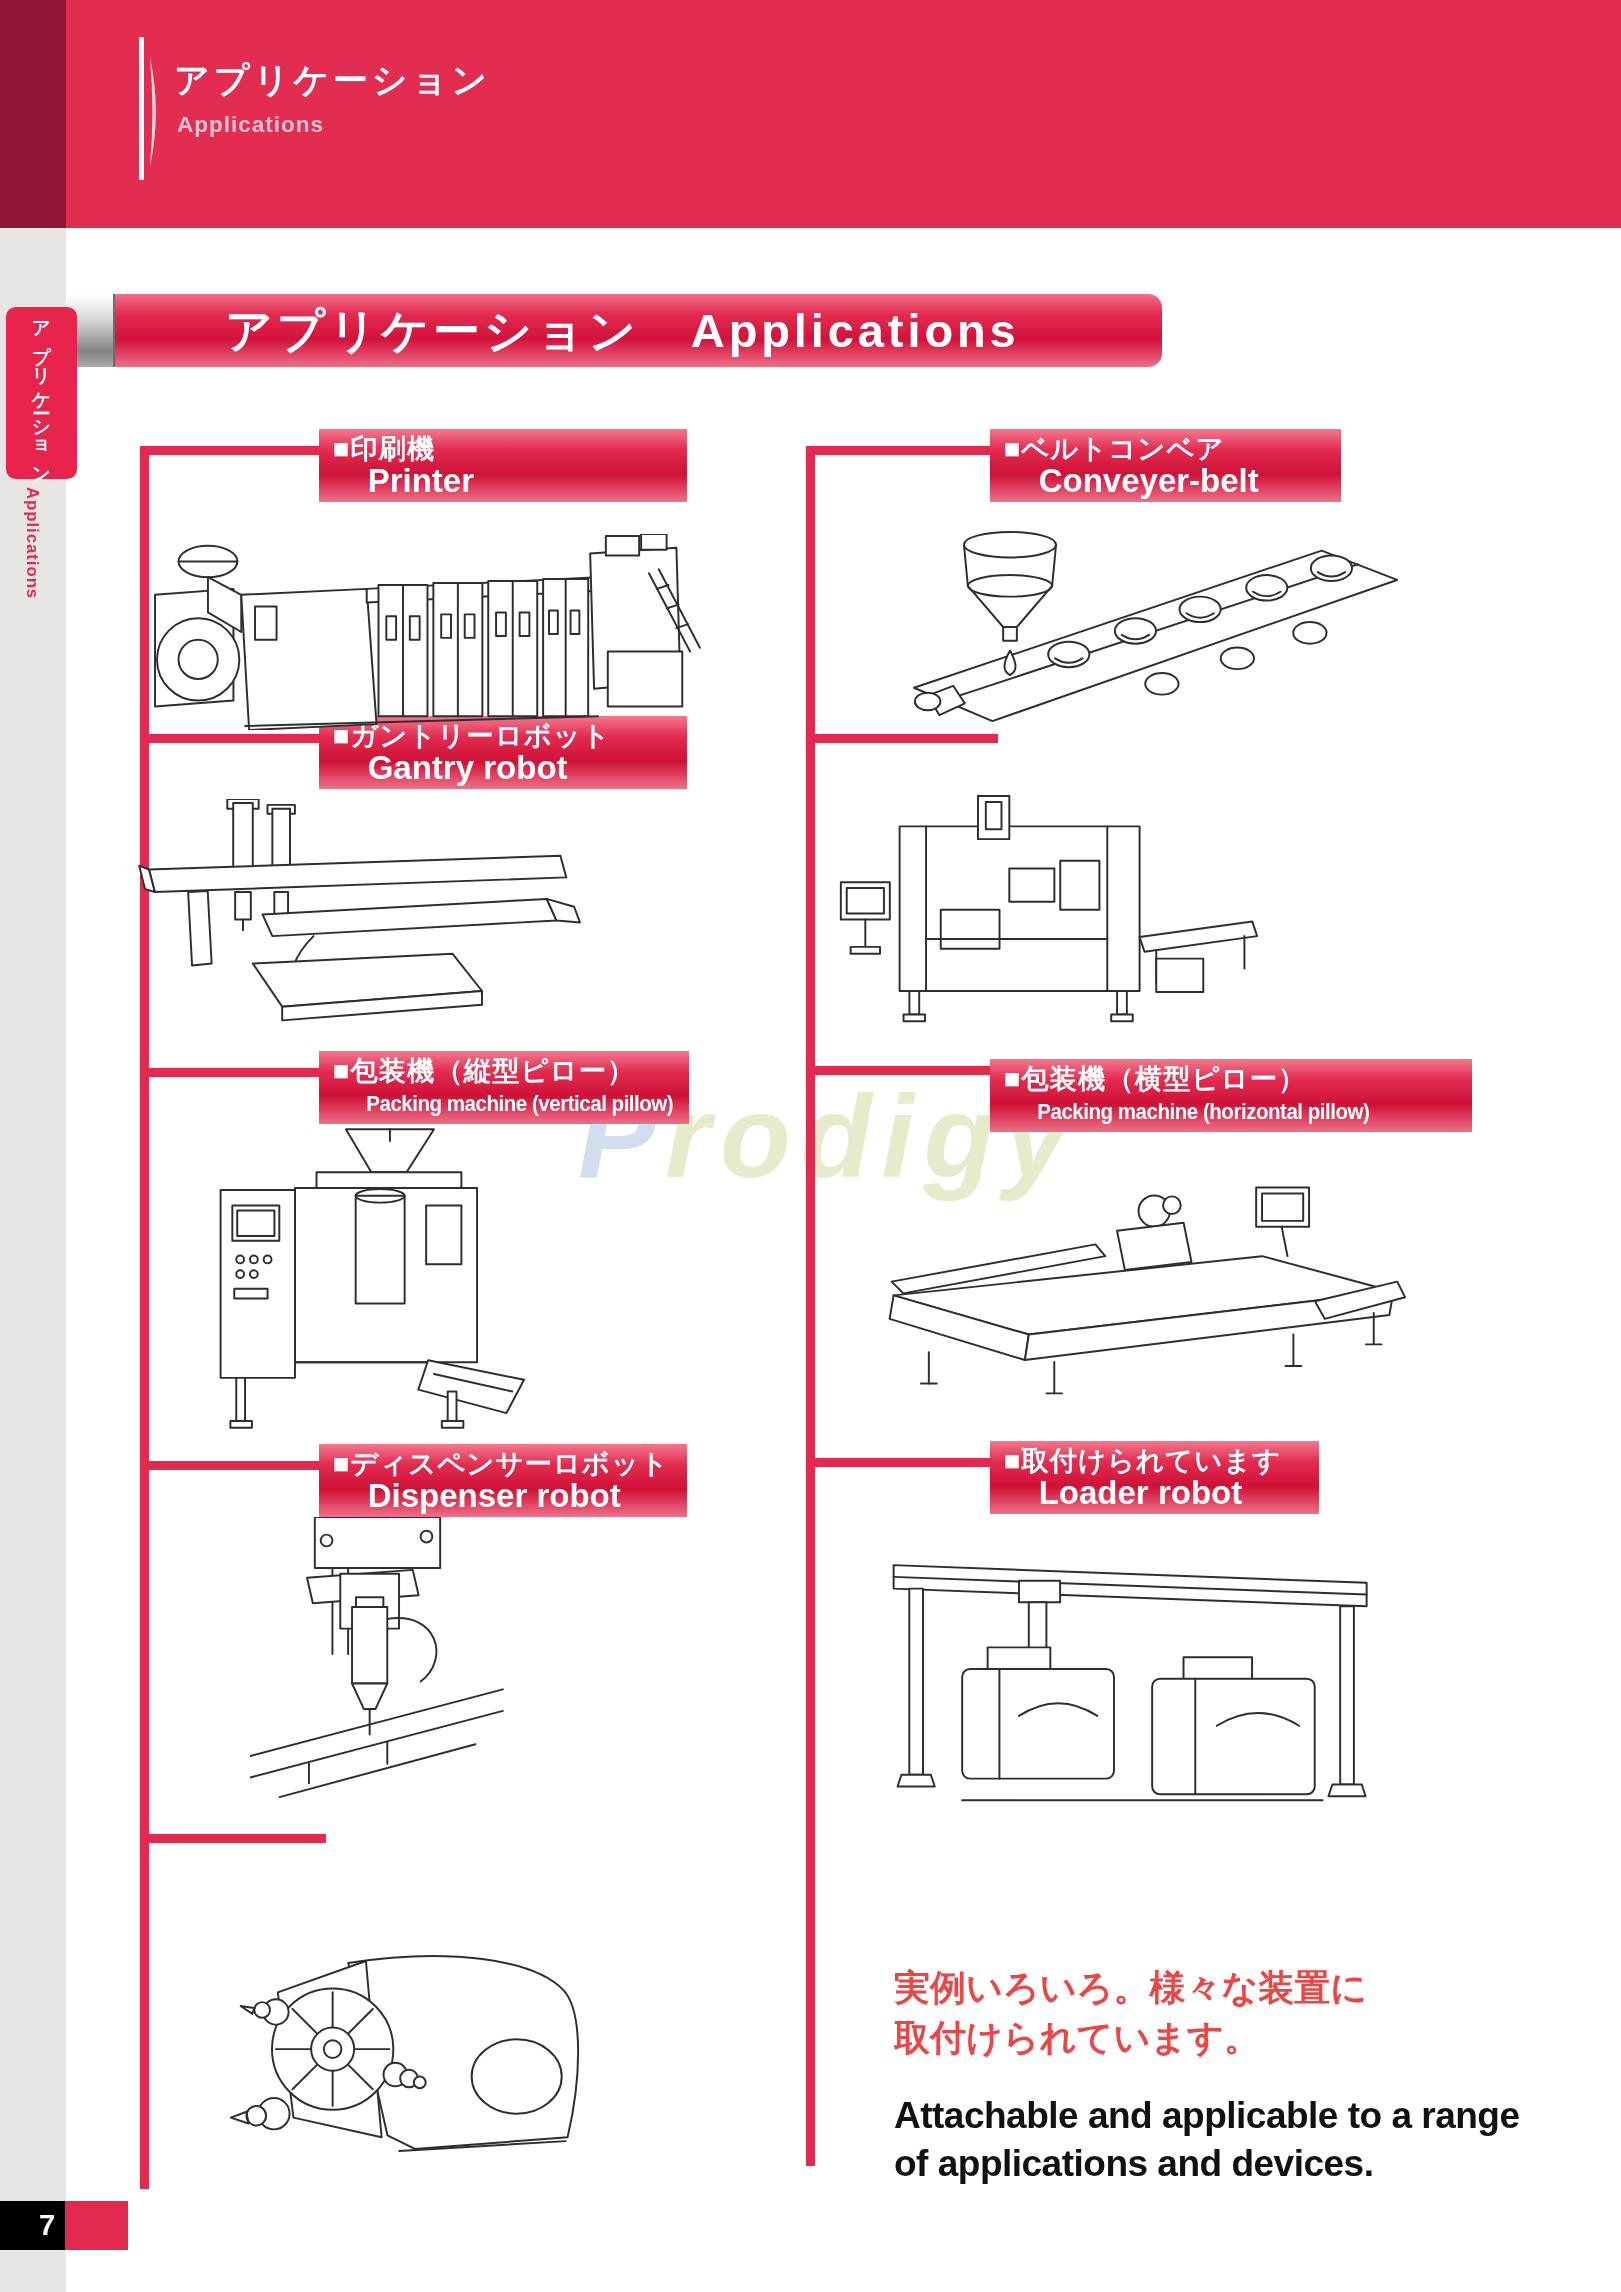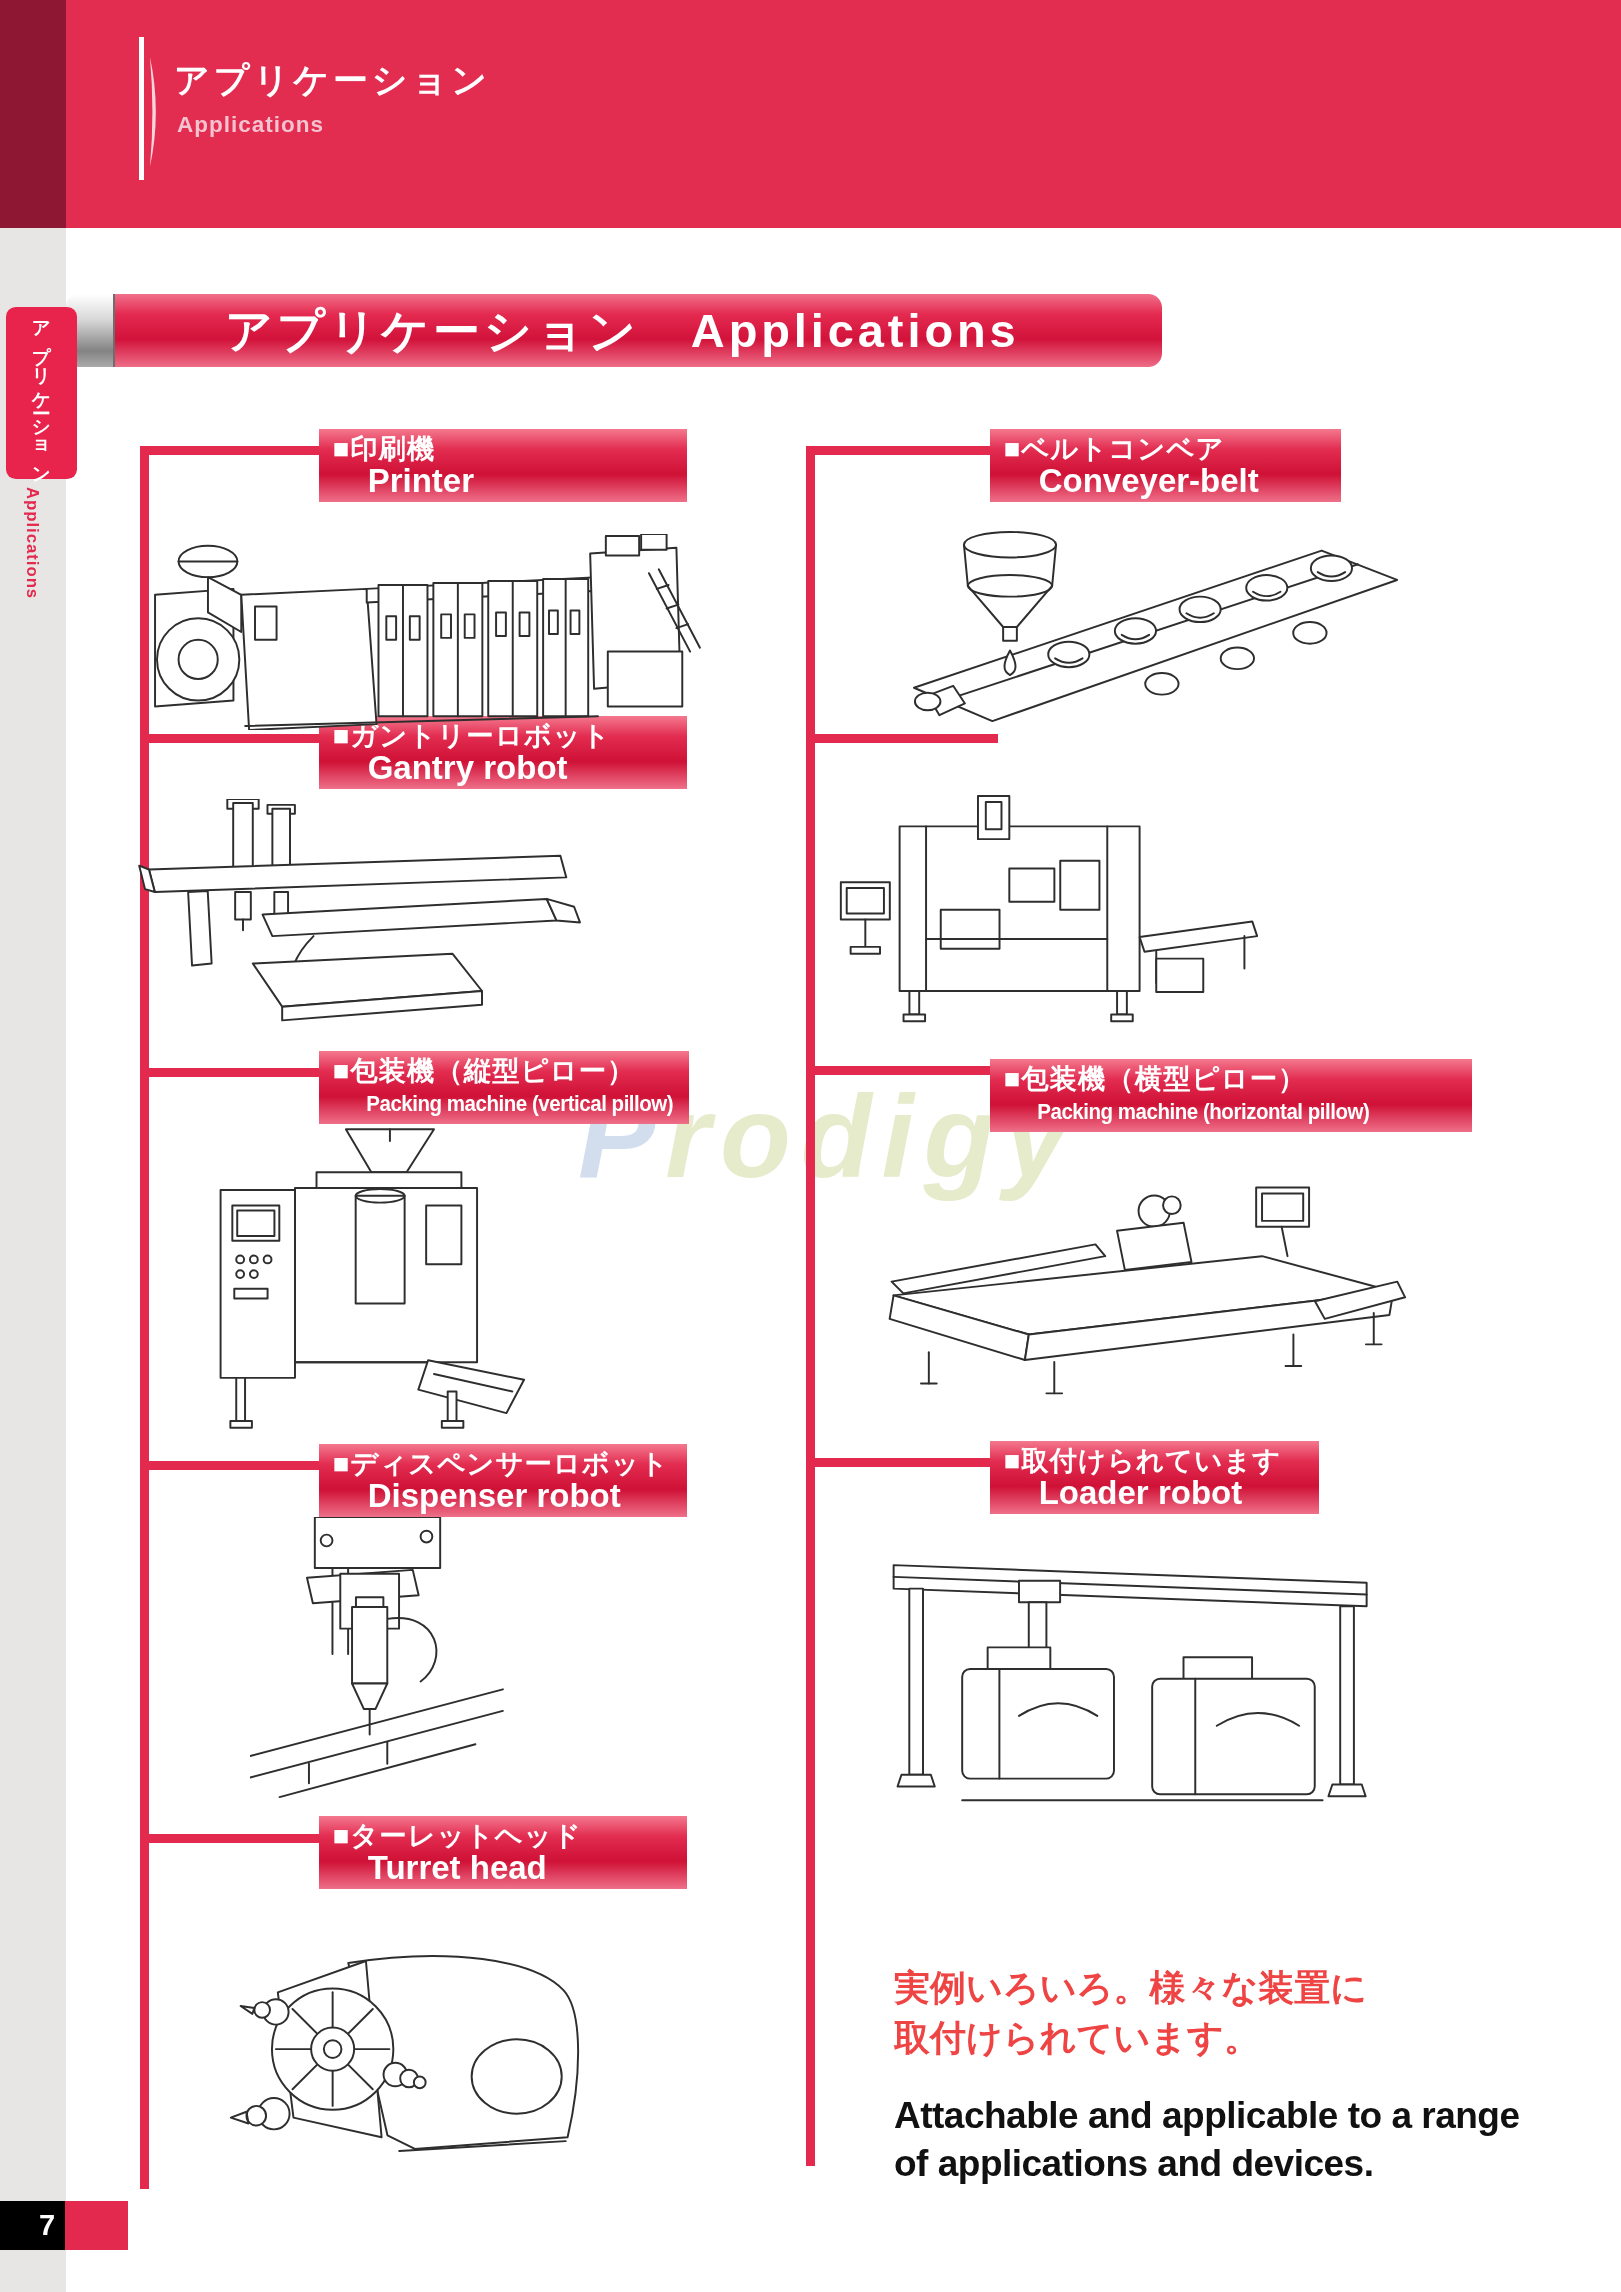--- a/index.html
+++ b/index.html
@@ -127,24 +127,20 @@
     <div class="hdr-jp">■包装機（横型ピロー）</div>
     <div><span class="hdr-en narrow">Packing machine (horizontal pillow)</span></div>
   </div>
   <div class="hdr" style="left:319px;top:1444px;width:368px;">
     <div class="hdr-jp">■ディスペンサーロボット</div>
     <div class="hdr-en">Dispenser robot</div>
   </div>
   <div class="hdr" style="left:990px;top:1441px;width:329px;">
     <div class="hdr-jp">■取付けられています</div>
     <div class="hdr-en">Loader robot</div>
-  </div>
-  <div class="hdr" style="left:319px;top:1816px;width:368px;">
-    <div class="hdr-jp">■ターレットヘッド</div>
-    <div class="hdr-en">Turret head</div>
   </div>
 
   <div class="illus" style="left:147px;top:534px;width:559px;height:196px;">
     <svg viewBox="0 0 570 200">
         <g class="lineart">
       <polygon class="f" points="8,62 88,56 88,170 8,176"></polygon>
       <circle class="f" cx="52" cy="128" r="42"></circle>
           <circle class="f" cx="52" cy="128" r="20"></circle>
       <ellipse class="f" cx="62" cy="28" rx="30" ry="16"></ellipse>
           <line x1="32" y1="28" x2="92" y2="28"></line>

